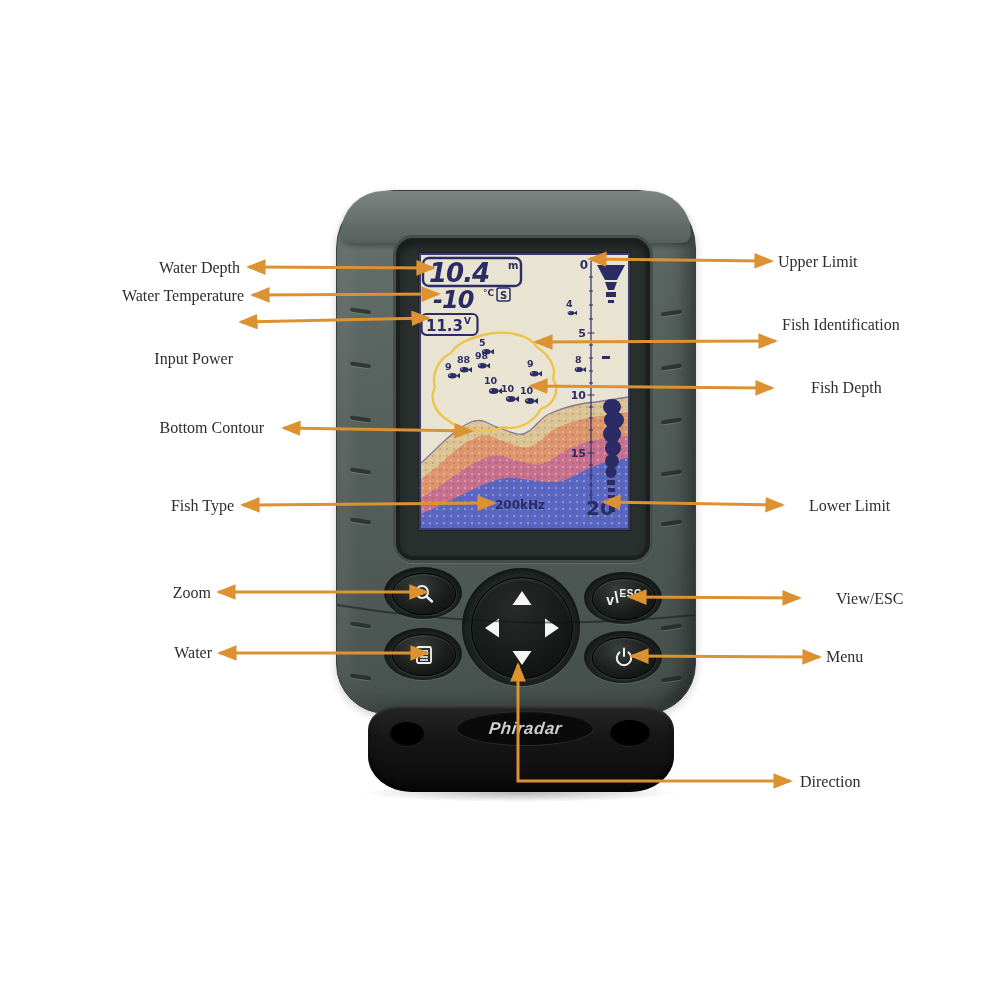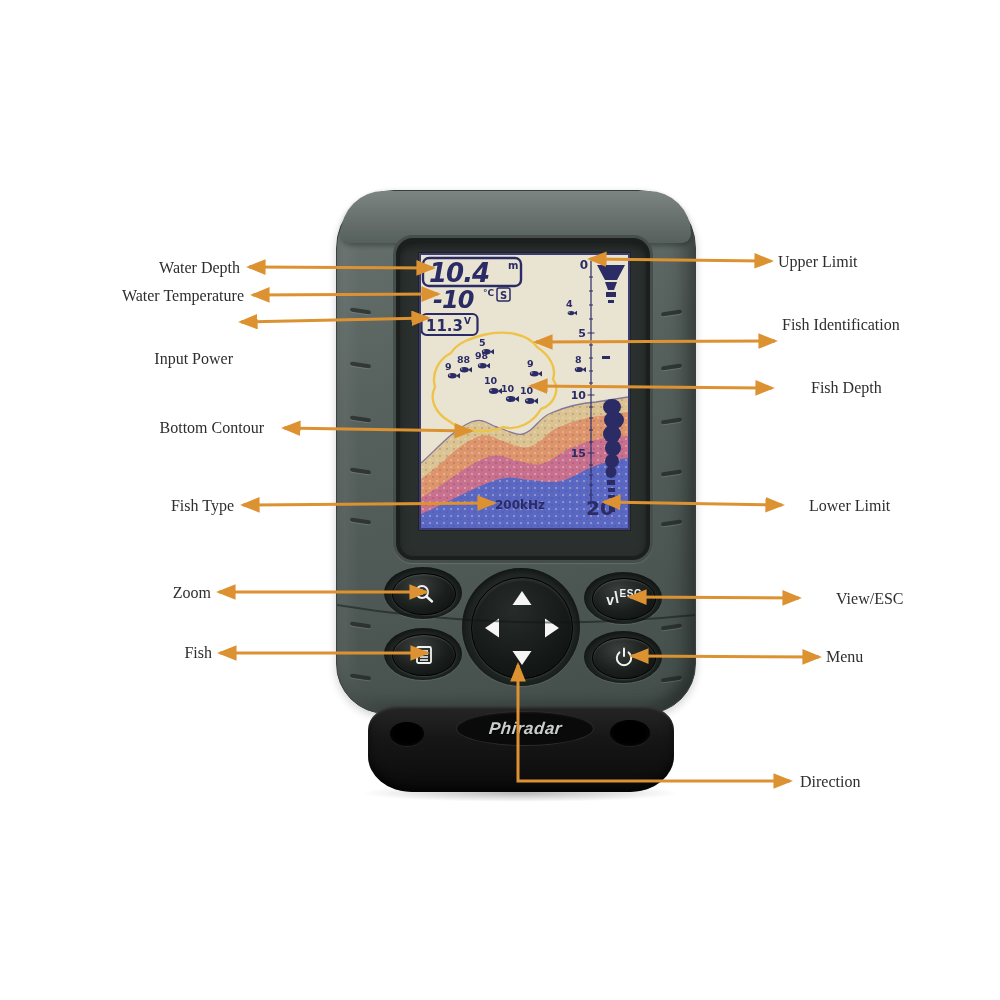--- a/index.html
+++ b/index.html
@@ -77,21 +77,21 @@
 </style>
 </head>
 <body>
 
 <div class="lbl" style="right:760px;top:255px;">Water Depth</div>
 <div class="lbl" style="right:756px;top:283px;">Water Temperature</div>
 <div class="lbl" style="right:767px;top:310px;margin-top:36px;">Input Power</div>
 <div class="lbl" style="right:736px;top:415px;">Bottom Contour</div>
 <div class="lbl" style="right:766px;top:493px;">Fish Type</div>
 <div class="lbl" style="right:789px;top:580px;">Zoom</div>
-<div class="lbl" style="right:788px;top:640px;">Fish</div>
+<div class="lbl" style="right:788px;top:640px;">Water</div>
 
 <div class="lbl" style="left:778px;top:249px;">Upper Limit</div>
 <div class="lbl" style="left:782px;top:312px;">Fish Identification</div>
 <div class="lbl" style="left:811px;top:375px;">Fish Depth</div>
 <div class="lbl" style="left:809px;top:493px;">Lower Limit</div>
 <div class="lbl" style="left:836px;top:586px;">View/ESC</div>
 <div class="lbl" style="left:826px;top:644px;">Menu</div>
 <div class="lbl" style="left:800px;top:769px;">Direction</div>
 
 <div class="device">

